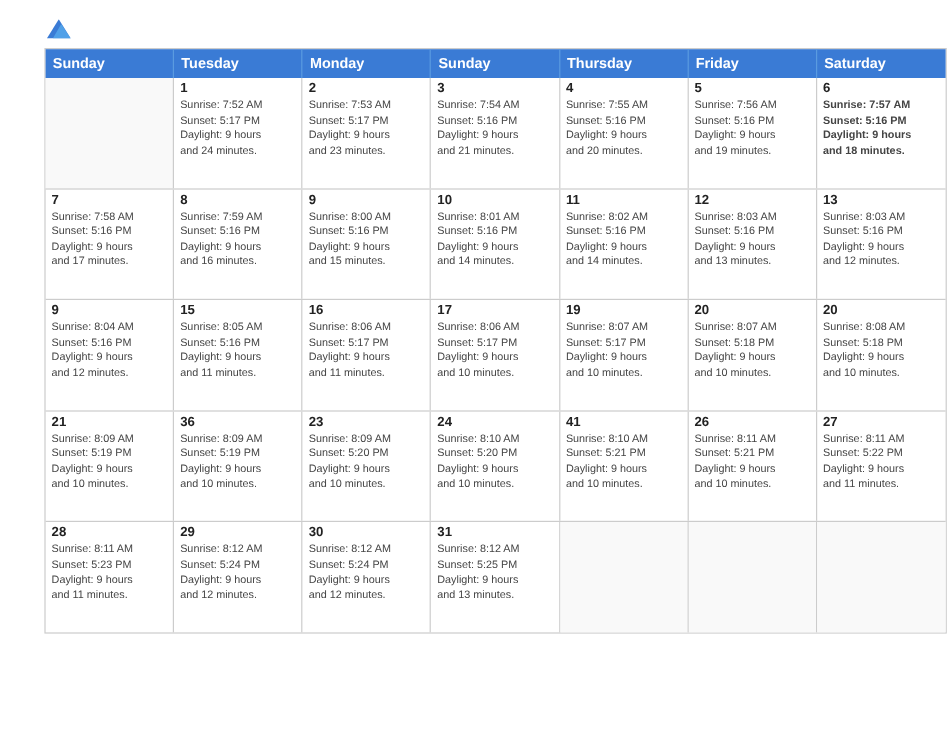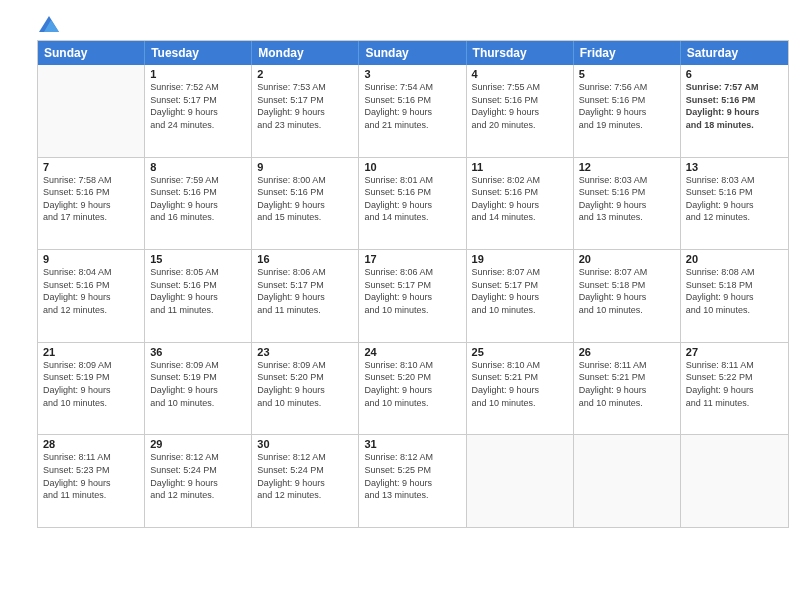--- a/index.html
+++ b/index.html
@@ -303,21 +303,21 @@
 and 10 minutes.</div>
           </div>
           <div class="cal-cell">
             <span class="day-num">24</span>
             <div class="day-info" style="white-space: pre-line;">Sunrise: 8:10 AM
 Sunset: 5:20 PM
 Daylight: 9 hours
 and 10 minutes.</div>
           </div>
           <div class="cal-cell">
-            <span class="day-num">25</span>
+            <span class="day-num">41</span>
             <div class="day-info" style="white-space: pre-line;">Sunrise: 8:10 AM
 Sunset: 5:21 PM
 Daylight: 9 hours
 and 10 minutes.</div>
           </div>
           <div class="cal-cell">
             <span class="day-num">26</span>
             <div class="day-info" style="white-space: pre-line;">Sunrise: 8:11 AM
 Sunset: 5:21 PM
 Daylight: 9 hours

